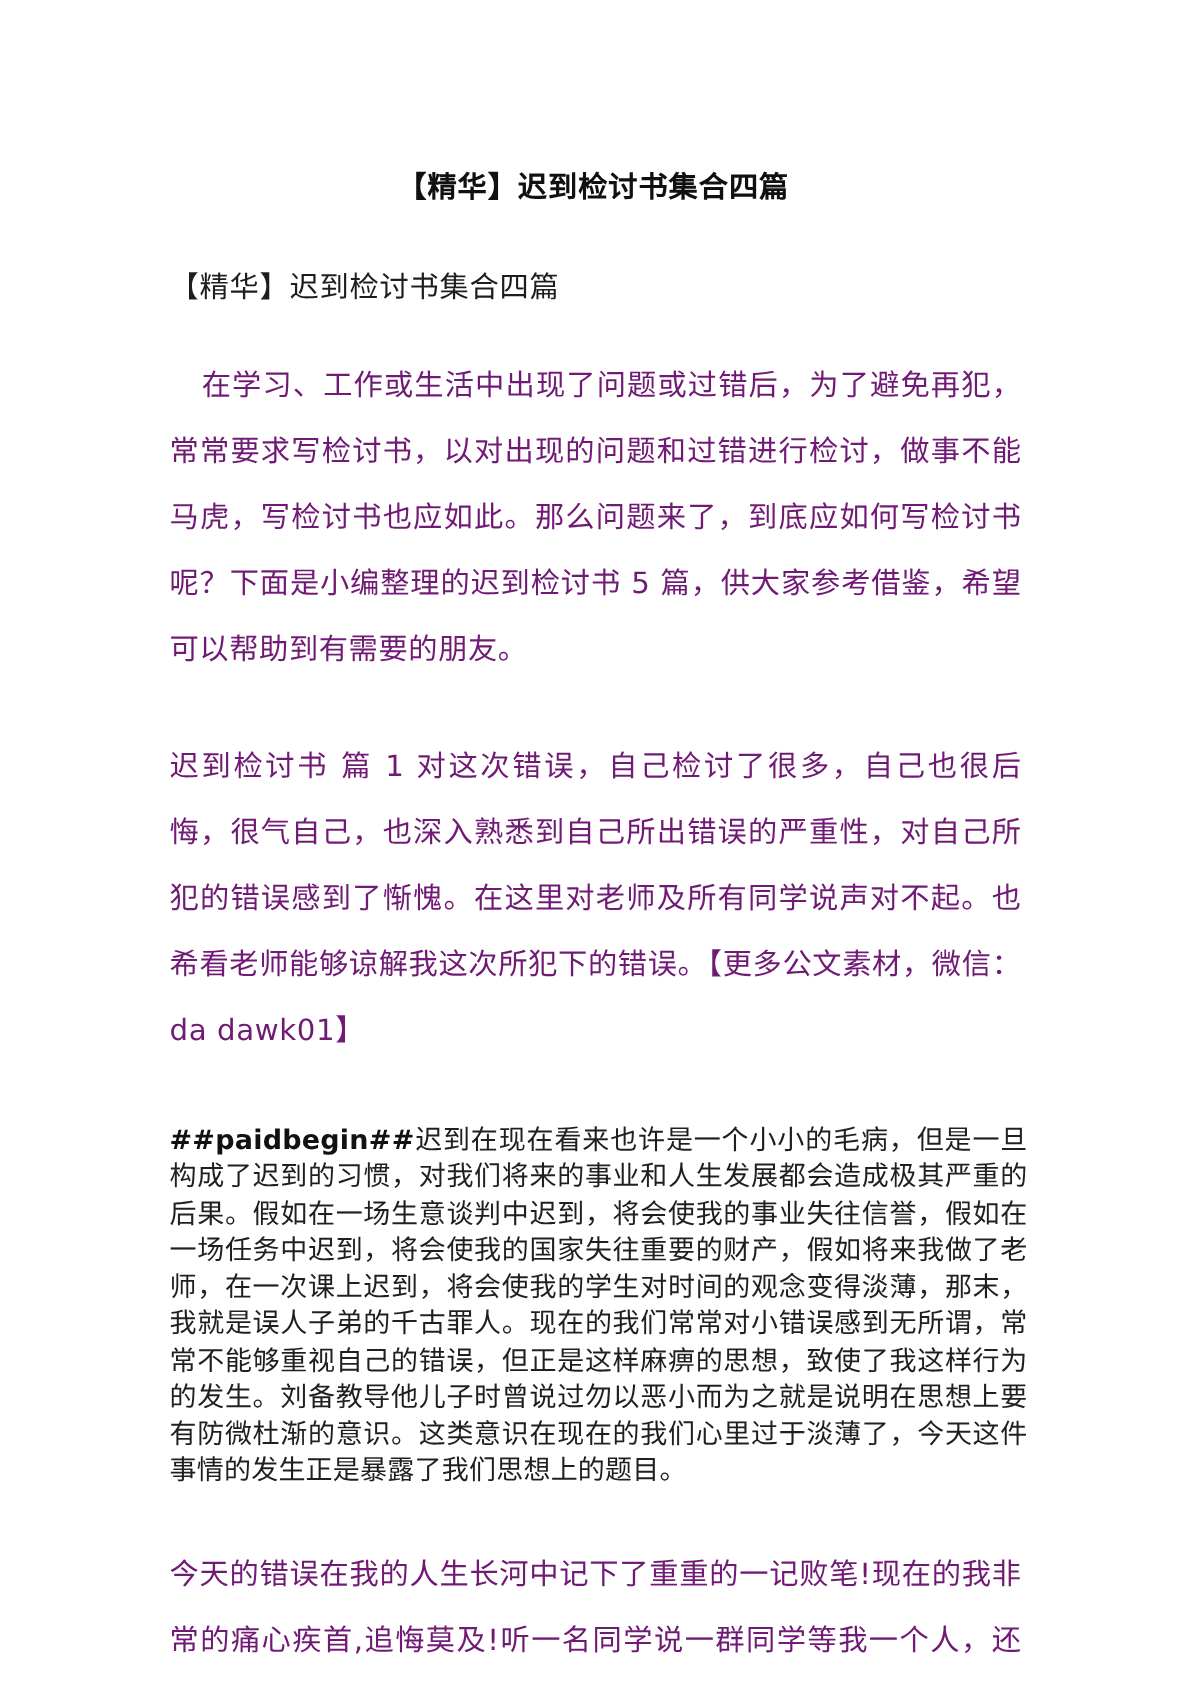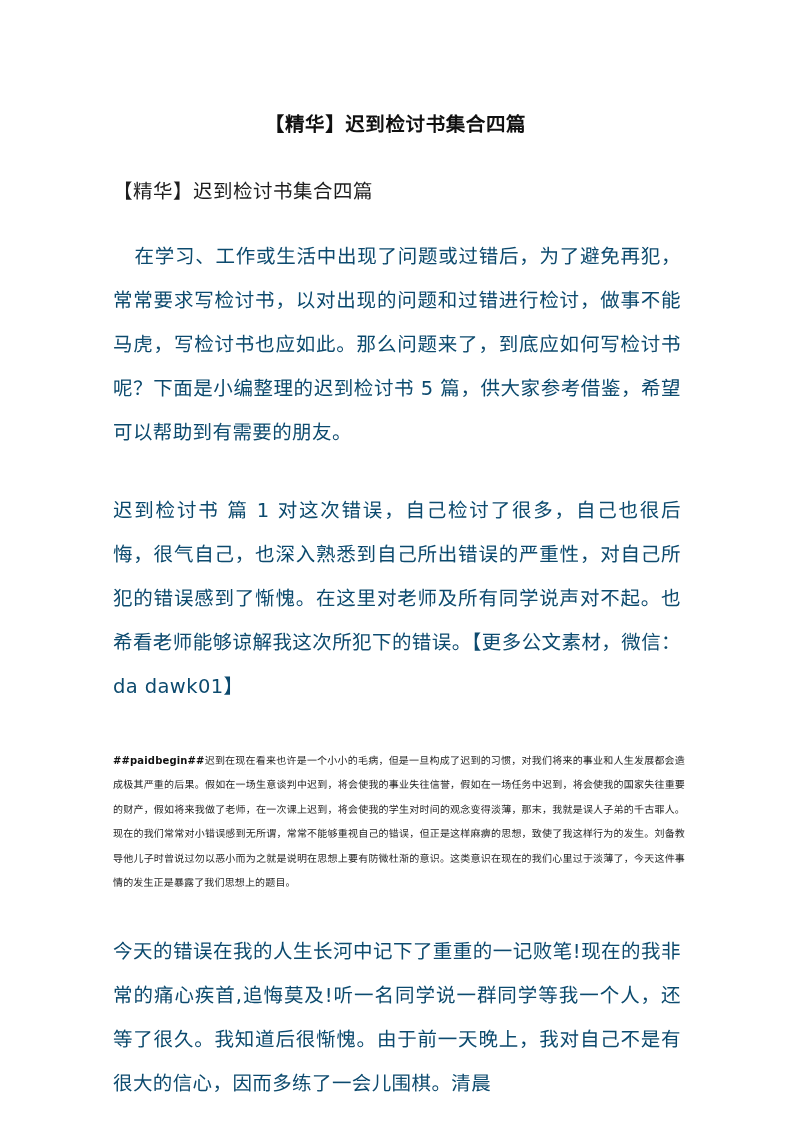--- a/index.html
+++ b/index.html
@@ -55,35 +55,35 @@
     text-align: left;
     line-height: 1.5;
     letter-spacing: 0.5px;
     margin: 0 0 28px 0;
   }
 
   
   .para-lg {
     font-size: 19.5px;
     font-weight: normal;
-    color: #0c4a6e;
+    color: #701a75;
     line-height: 44px;
     letter-spacing: 0.4px;
     text-align: justify;
     text-justify: inter-ideograph;
     margin: 0 0 20px 0;
     width: 568px;
   }
   .para-lg.indent {
     text-indent: 1.1em;
   }
 
   
   .para-sm {
-    font-size: 10px;
+    font-size: 18px;
     font-weight: normal;
     color: #1f1f1f;
     line-height: 24.5px;
     letter-spacing: 0.15px;
     text-align: justify;
     text-justify: inter-ideograph;
     margin: 0 12px 20px 0;
     width: 572px;
   }
   .para-sm .marker {

